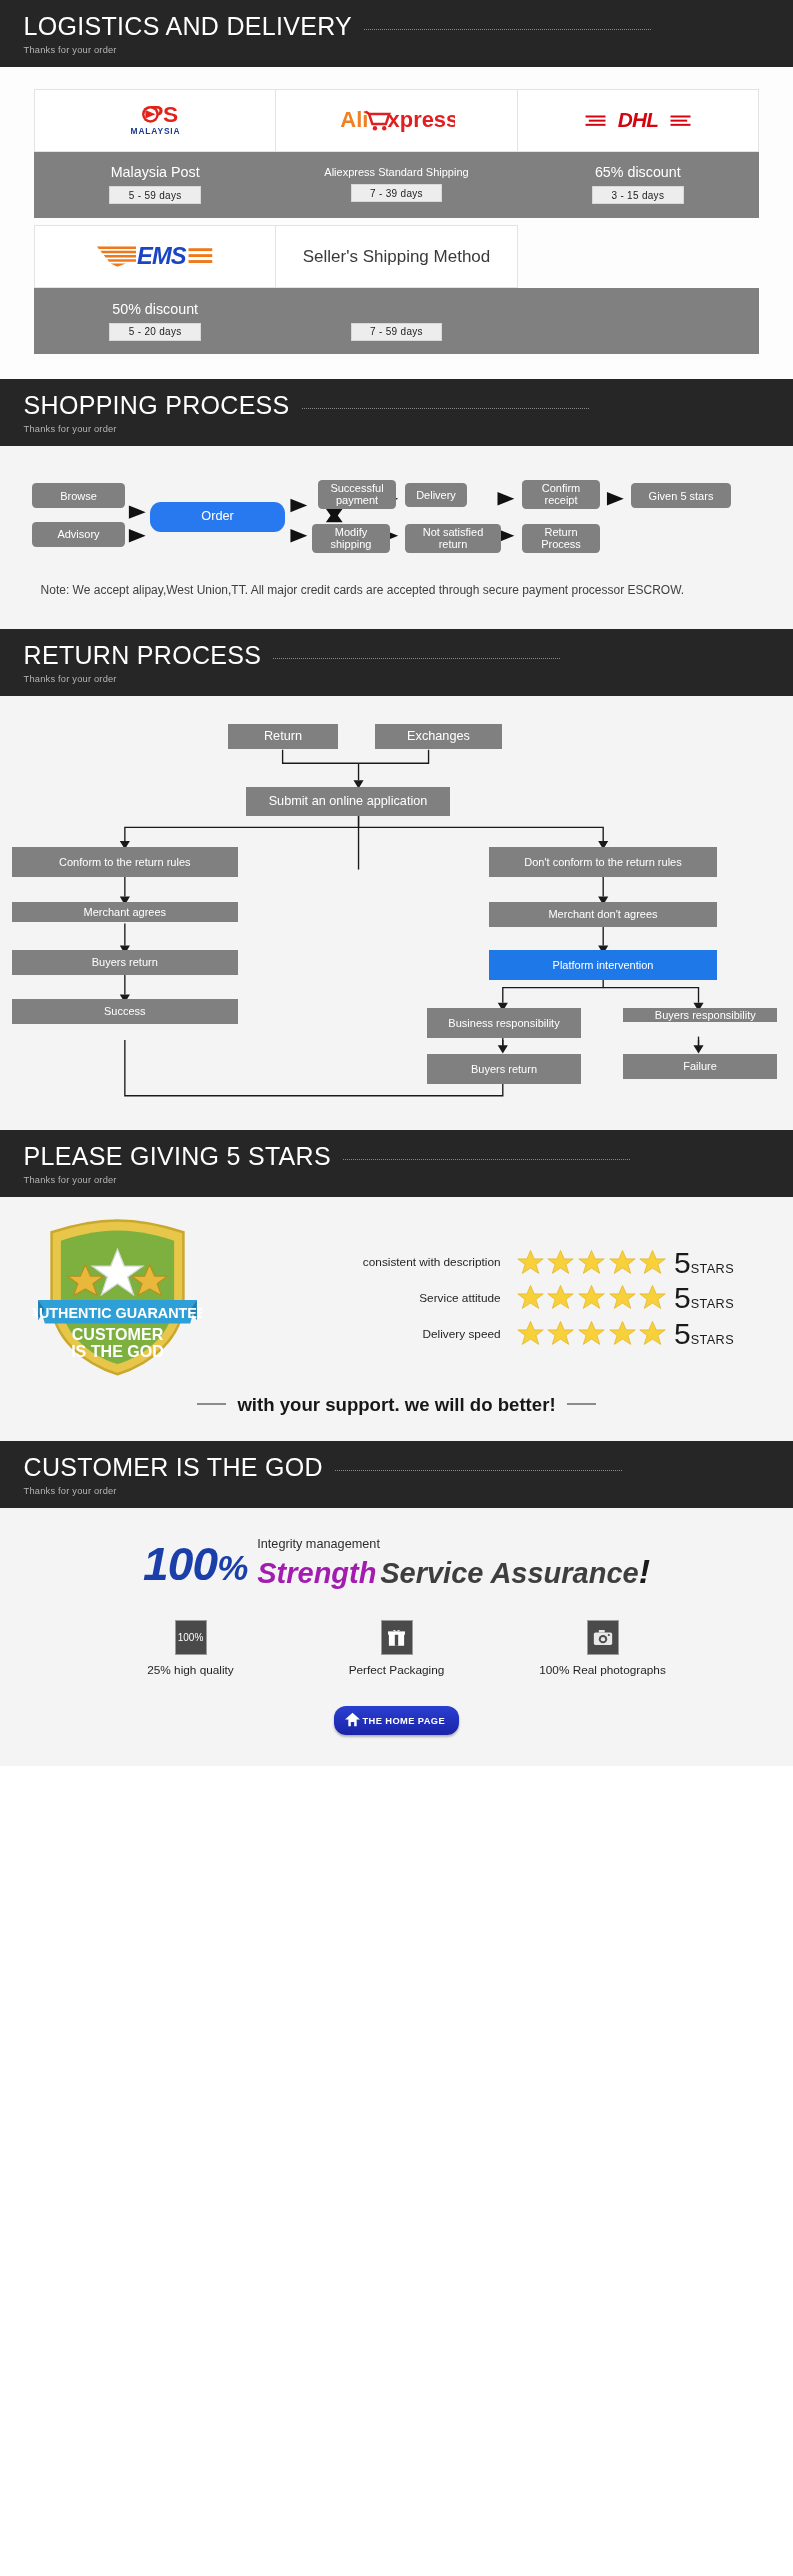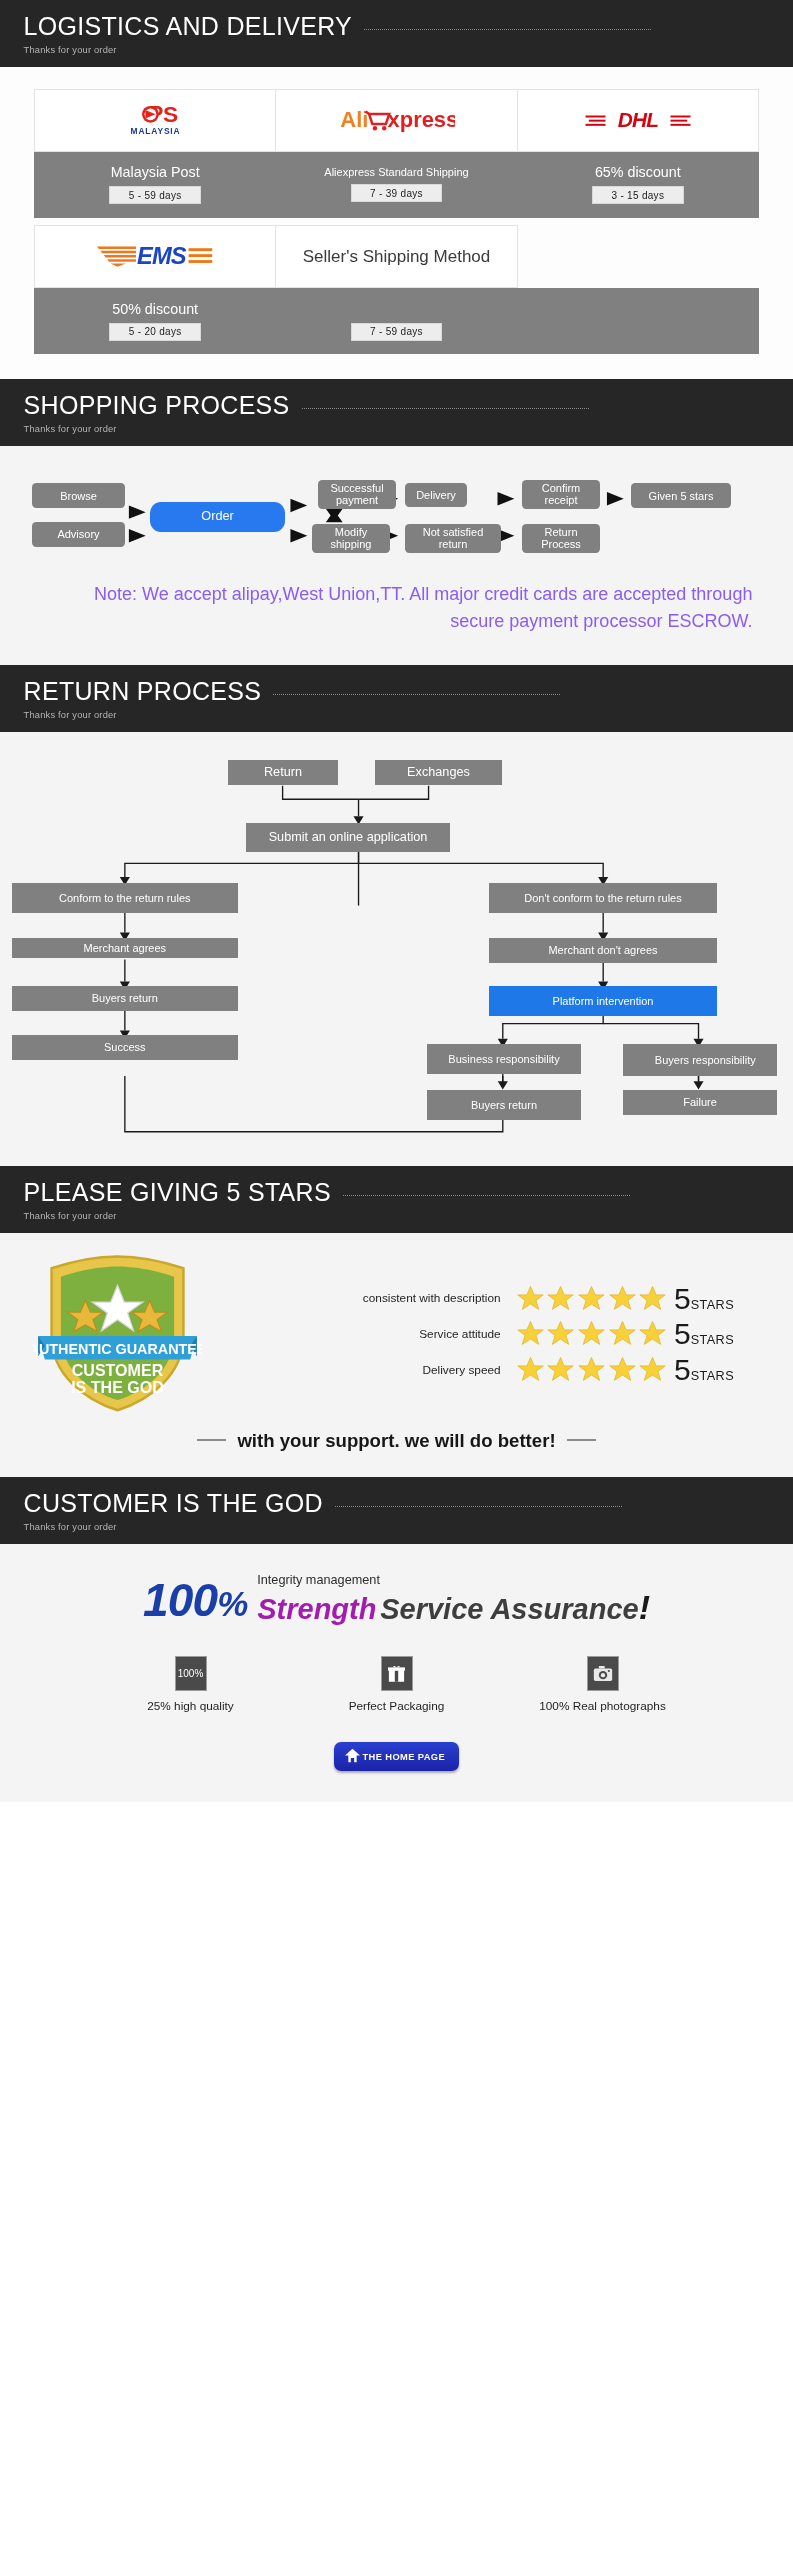--- a/index.html
+++ b/index.html
@@ -93,26 +93,25 @@
     font-size: 11px;
     display: flex;
     align-items: center;
     justify-content: center;
     text-align: center;
     line-height: 1.1;
     padding: 1.7px 5px;
   }
   .fbox.blue { background: #2878f0; border-radius: 11px; font-size: 12.7px; }
   .note-text {
-    font-size: 18px;
-    color: #8b5cf6;
+    font-size: 12px;
+    color: #404040;
     line-height: 1.5;
     padding: 15px 23.6px 22px 23.6px;
     background: #f4f4f4;
-    text-align: right;
   }
 
   
   .ret-wrap { background: #f4f4f4; padding: 13.5px 0 18.6px 0; position: relative; }
   .ret-canvas { position: relative; width: 793px; height: 338px; margin: 0 auto; }
   .rbox {
     position: absolute;
     background: #808080;
     color: #ffffff;
     font-size: 11px;
@@ -174,21 +173,21 @@
     display: flex; align-items: center; justify-content: center;
     color: #fff; font-size: 10px;
   }
   .f-label { font-size: 11.8px; color: #1f1f1f; }
 
   .home-btn-wrap { text-align: center; margin-top: 29px; padding-bottom: 8.4px; }
   .home-btn {
     display: inline-flex; align-items: center; gap: 1px;
     background: linear-gradient(#2a3fd0, #1a23a8);
     color: #ffffff; font-size: 9.3px; font-weight: bold;
-    padding: 5.9px 13.5px 5.9px 10px; border-radius: 7px;
+    padding: 5.9px 13.5px 5.9px 10px; border-radius: 12px;
     letter-spacing: 0.4px;
     box-shadow: 0 1.7px 2.5px rgba(0,0,0,0.3);
   }
 </style>
 </head>
 <body>
 
 <div class="banner">
   <span class="banner-title">LOGISTICS AND DELIVERY</span>
   <span class="banner-dots"></span>
@@ -381,21 +380,21 @@
     <div class="rbox" style="left:375px; top:15px; width:127px; height:25px; font-size:12.7px;">Exchanges</div>
     <div class="rbox" style="left:246px; top:78px; width:204px; height:29px; font-size:12.7px;">Submit an online application</div>
     <div class="rbox" style="left:11.8px; top:138px; width:226px; height:30px;">Conform to the return rules</div>
     <div class="rbox" style="left:489px; top:138px; width:228px; height:30px;">Don't conform to the return rules</div>
     <div class="rbox" style="left:11.8px; top:193px; width:226px; height:20px;">Merchant agrees</div>
     <div class="rbox" style="left:489px; top:193px; width:228px; height:25px;">Merchant don't agrees</div>
     <div class="rbox" style="left:11.8px; top:241px; width:226px; height:25px;">Buyers return</div>
     <div class="rbox blue" style="left:489px; top:241px; width:228px; height:30px;">Platform intervention</div>
     <div class="rbox" style="left:11.8px; top:290px; width:226px; height:25px;">Success</div>
     <div class="rbox" style="left:427px; top:299px; width:154px; height:30px;">Business responsibility</div>
-    <div class="rbox" style="left:623px; top:299px; width:154px; height:32px;padding-left:14px;">Buyers responsibility</div>
+    <div class="rbox" style="left:623px; top:299px; width:154px; height:14px;padding-left:14px;">Buyers responsibility</div>
   </div>
 
   <div class="ret-canvas" style="height:71px; margin-top:-6.8px;">
     <svg width="793" height="71" viewBox="0 0 940 84" style="position:absolute;left:0;top:0;">
       <g stroke="#1a1a1a" stroke-width="1.6" fill="none">
         <path d="M596,0 L596,6"></path>
         <path d="M828,0 L828,6"></path>
         <path d="M596,46 L596,66 L148,66 L148,-70"></path>
       </g>
       <g fill="#1a1a1a">

